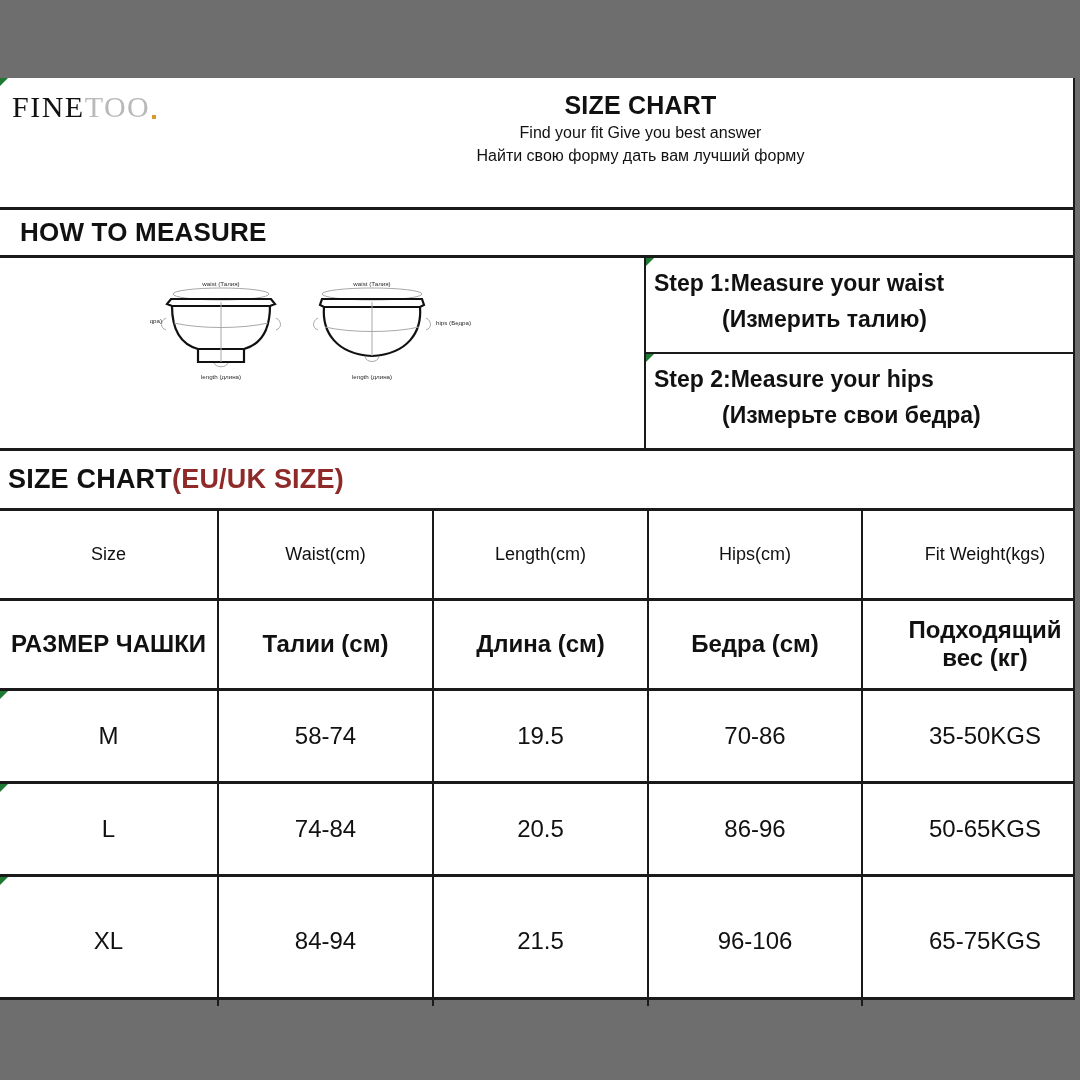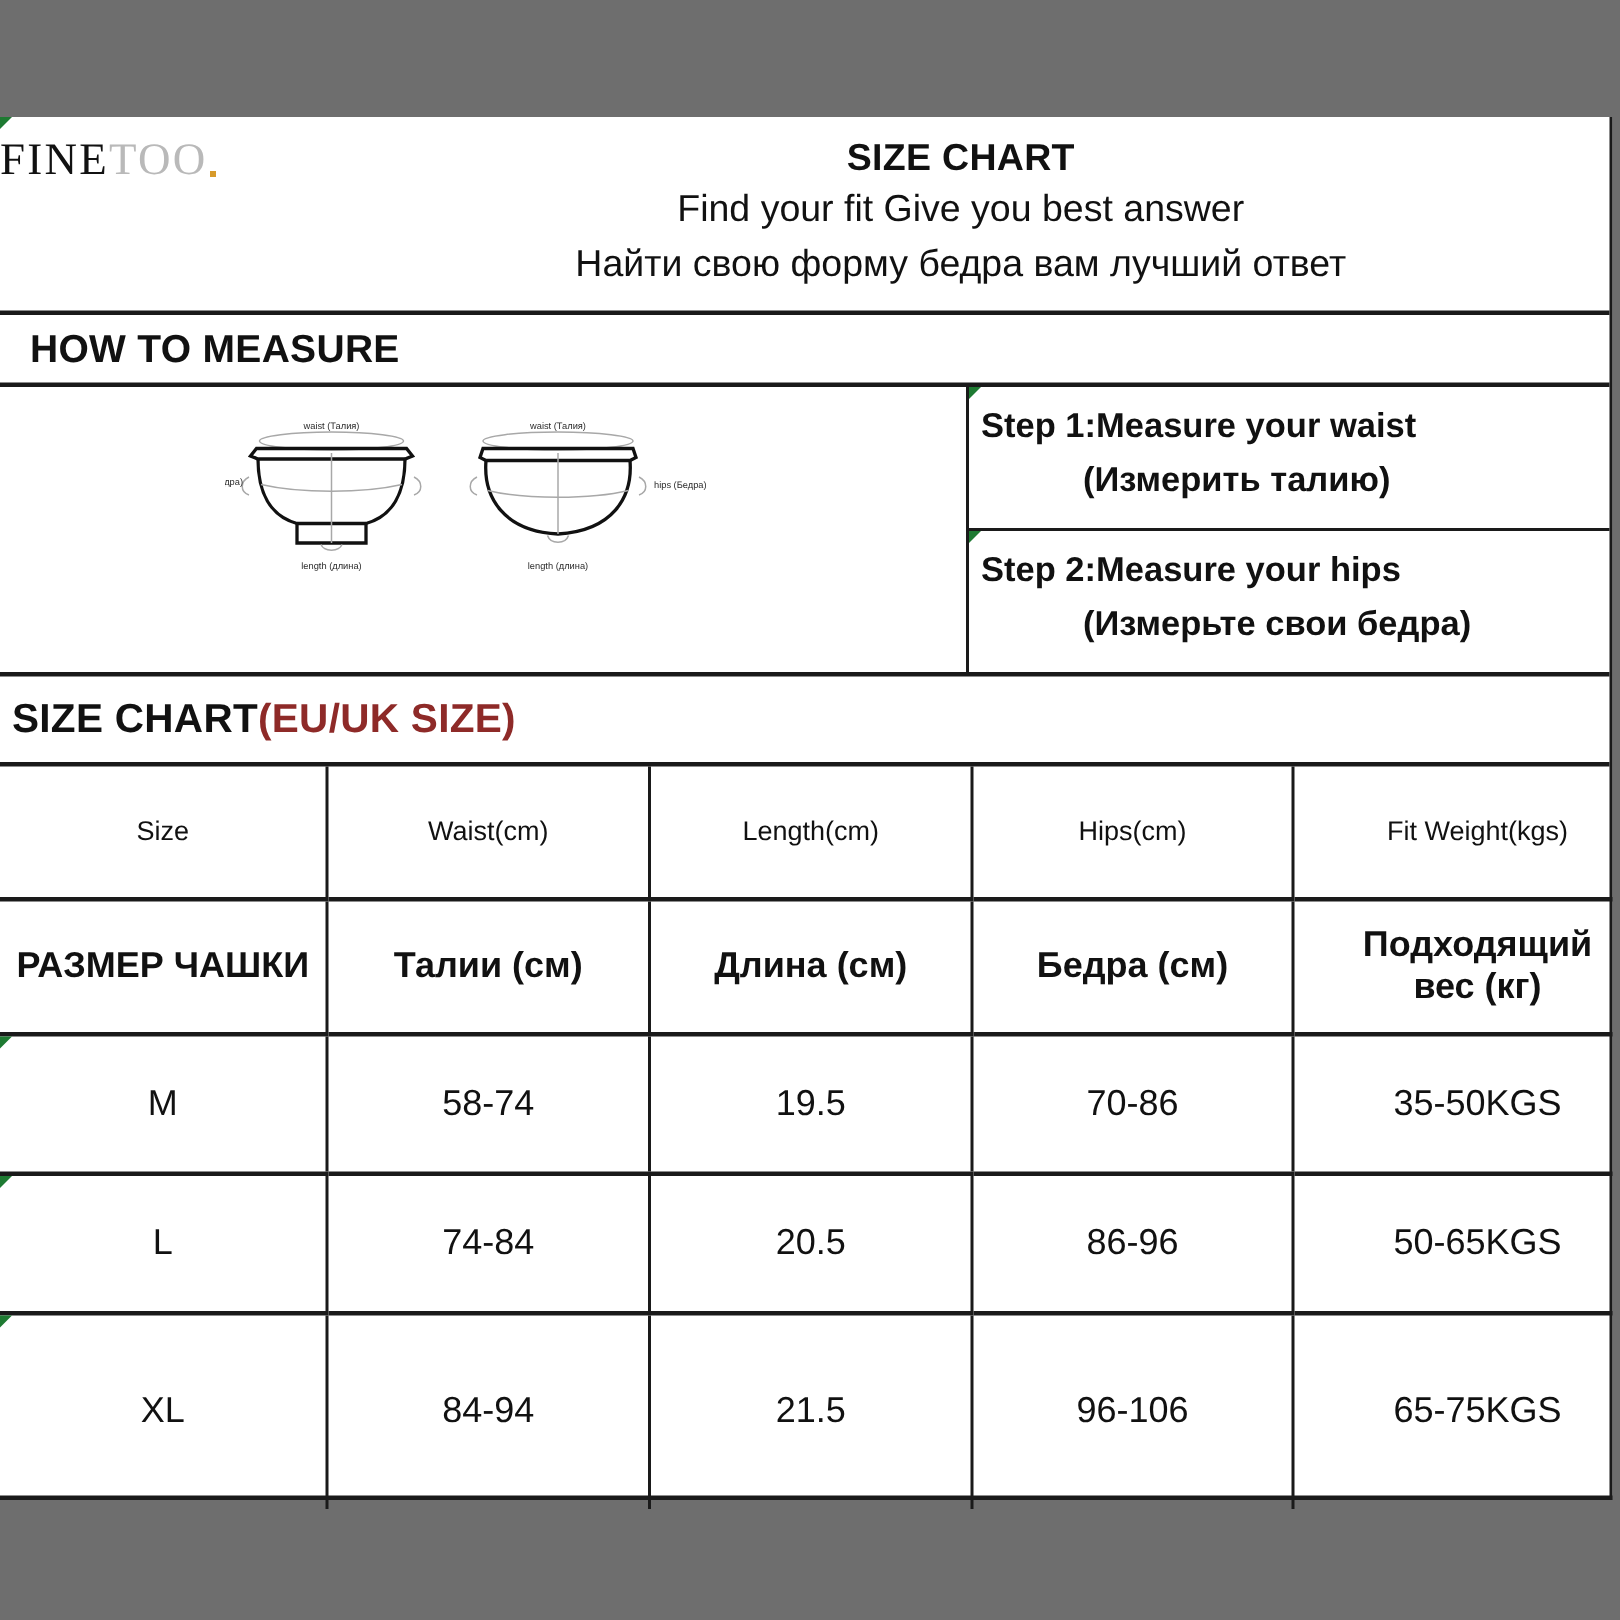--- a/index.html
+++ b/index.html
@@ -30,21 +30,21 @@
 
   
   #header-band {
     position: relative;
     height: 132px;
     border-bottom: 3px solid #1a1a1a;
   }
 
   #logo {
     position: absolute;
-    left: 0;
+    left: 12px;
     top: 14px;
     font-family: "Liberation Serif", serif;
     font-size: 30px;
     letter-spacing: 1.5px;
     line-height: 1;
     white-space: nowrap;
   }
   #logo .fine { color: #111111; }
   #logo .too  { color: #b9b9b9; }
   #logo .dot  {
@@ -65,21 +65,21 @@
     text-align: center;
   }
   #chart-title {
     font-size: 25px;
     font-weight: bold;
     color: #111111;
     line-height: 1.25;
     letter-spacing: 0.2px;
   }
   #sub-en, #sub-ru {
-    font-size: 25px;
+    font-size: 16px;
     color: #111111;
     line-height: 1.45;
     font-weight: normal;
   }
 
   
   #how-bar {
     height: 48px;
     border-bottom: 3px solid #1a1a1a;
     display: flex;
@@ -201,21 +201,21 @@
   <div id="header-band">
     <span class="gtri"></span>
 
     <div id="logo">
       <span class="fine">FINE</span><span class="too">TOO</span><span class="dot"></span>
     </div>
 
     <div id="title-stack">
       <div id="chart-title">SIZE CHART</div>
       <div id="sub-en">Find your fit Give you best answer</div>
-      <div id="sub-ru">Найти свою форму бедра вам лучший ответ</div>
+      <div id="sub-ru">Найти свою форму дать вам лучший форму</div>
     </div>
   </div>
 
   <div id="how-bar">
     <span class="label">HOW TO MEASURE</span>
   </div>
 
   <div id="measure-section">
 
     <div id="diagram-cell">

